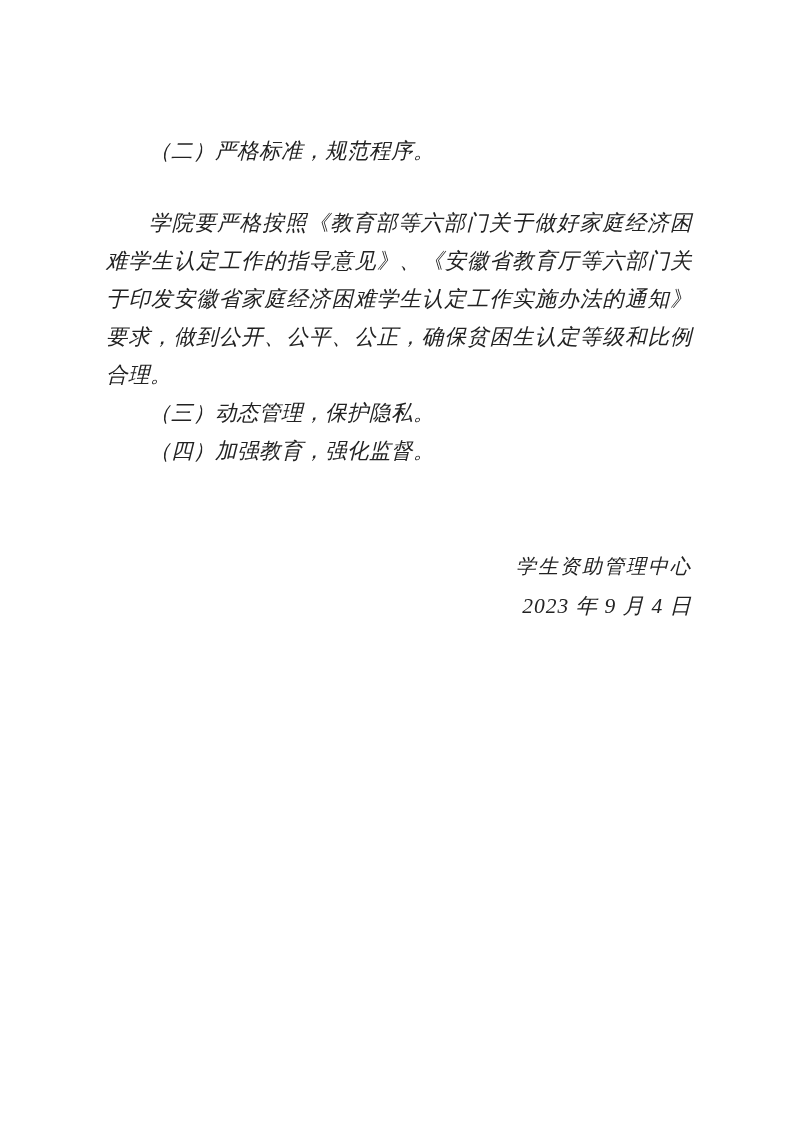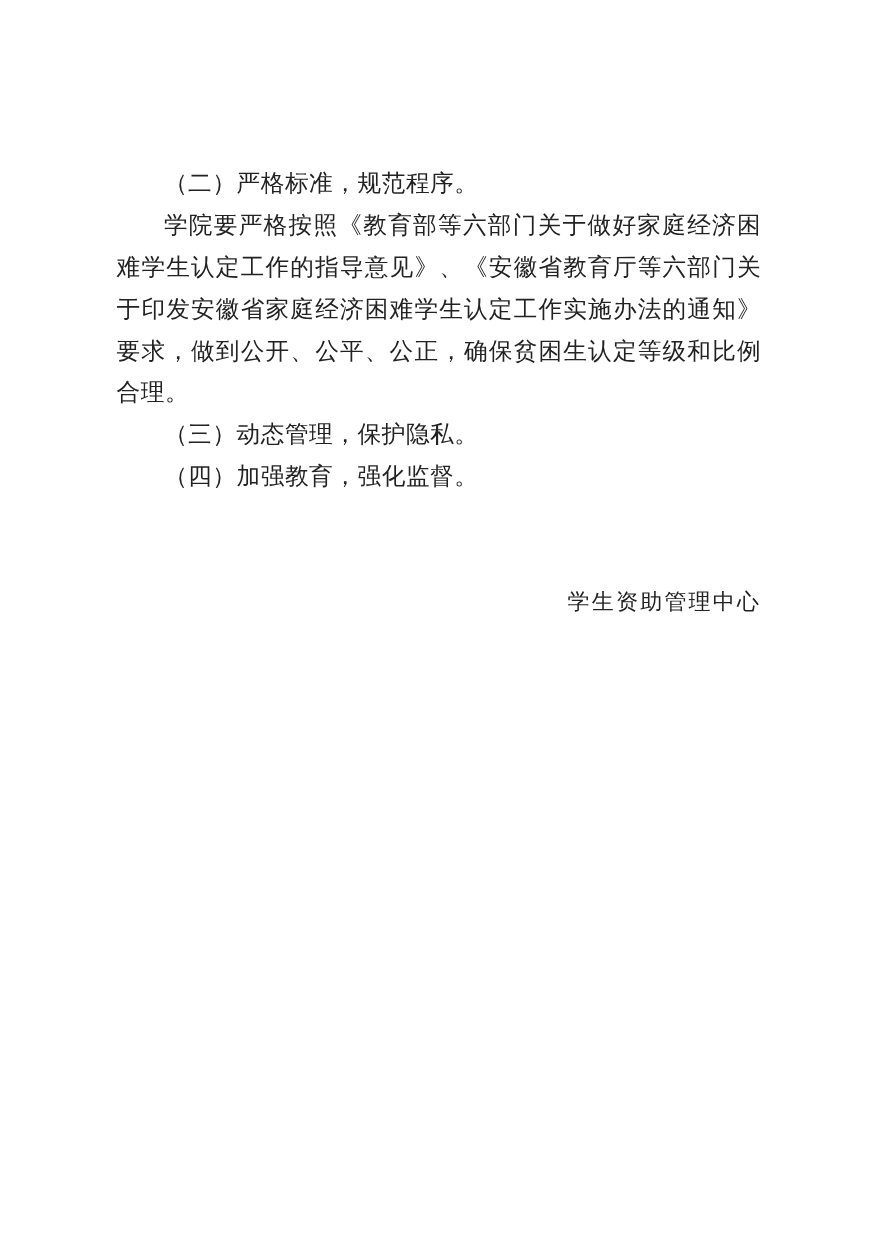--- a/index.html
+++ b/index.html
@@ -12,39 +12,41 @@
     width: 793px;
     height: 1122px;
     margin: 0 auto;
     background: #ffffff;
     overflow: hidden;
     font-family: "Liberation Serif", "DejaVu Serif", serif;
     color: #222222;
   }
   .content {
     position: absolute;
-    top: 148px;
+    top: 132px;
     left: 106px;
     width: 586px;
+    font-style: italic;
   }
   .para {
     font-size: 21.5px;
     line-height: 38px;
     margin: 0;
     letter-spacing: 0.5px;
   }
   .para.heading {
     text-indent: 2em;
     text-align: left;
     font-weight: 500;
   }
   .para.body {
     text-indent: 2em;
     text-align: justify;
     text-justify: inter-ideograph;
+    margin-top: 34px;
   }
   .signature-block {
     margin-top: 76px;
     text-align: right;
     padding-right: 0px;
   }
   .signature-org {
     font-size: 20px;
     line-height: 40px;
     letter-spacing: 2px;
@@ -66,16 +68,17 @@
     <p class="para body">学院要严格按照《教育部等六部门关于做好家庭经济困难学生认定工作的指导意见》、《安徽省教育厅等六部门关于印发安徽省家庭经济困难学生认定工作实施办法的通知》要求，做到公开、公平、公正，确保贫困生认定等级和比例合理。</p>
 
     <p class="para heading">（三）动态管理，保护隐私。</p>
 
 
     <p class="para heading">（四）加强教育，强化监督。</p>
 
 
     <div class="signature-block">
       <div class="signature-org">学生资助管理中心</div>
+      <div class="signature-date">2023 年 9 月 4 日</div>
     </div>
 
   </div>
 </div>
 
 </body></html>

